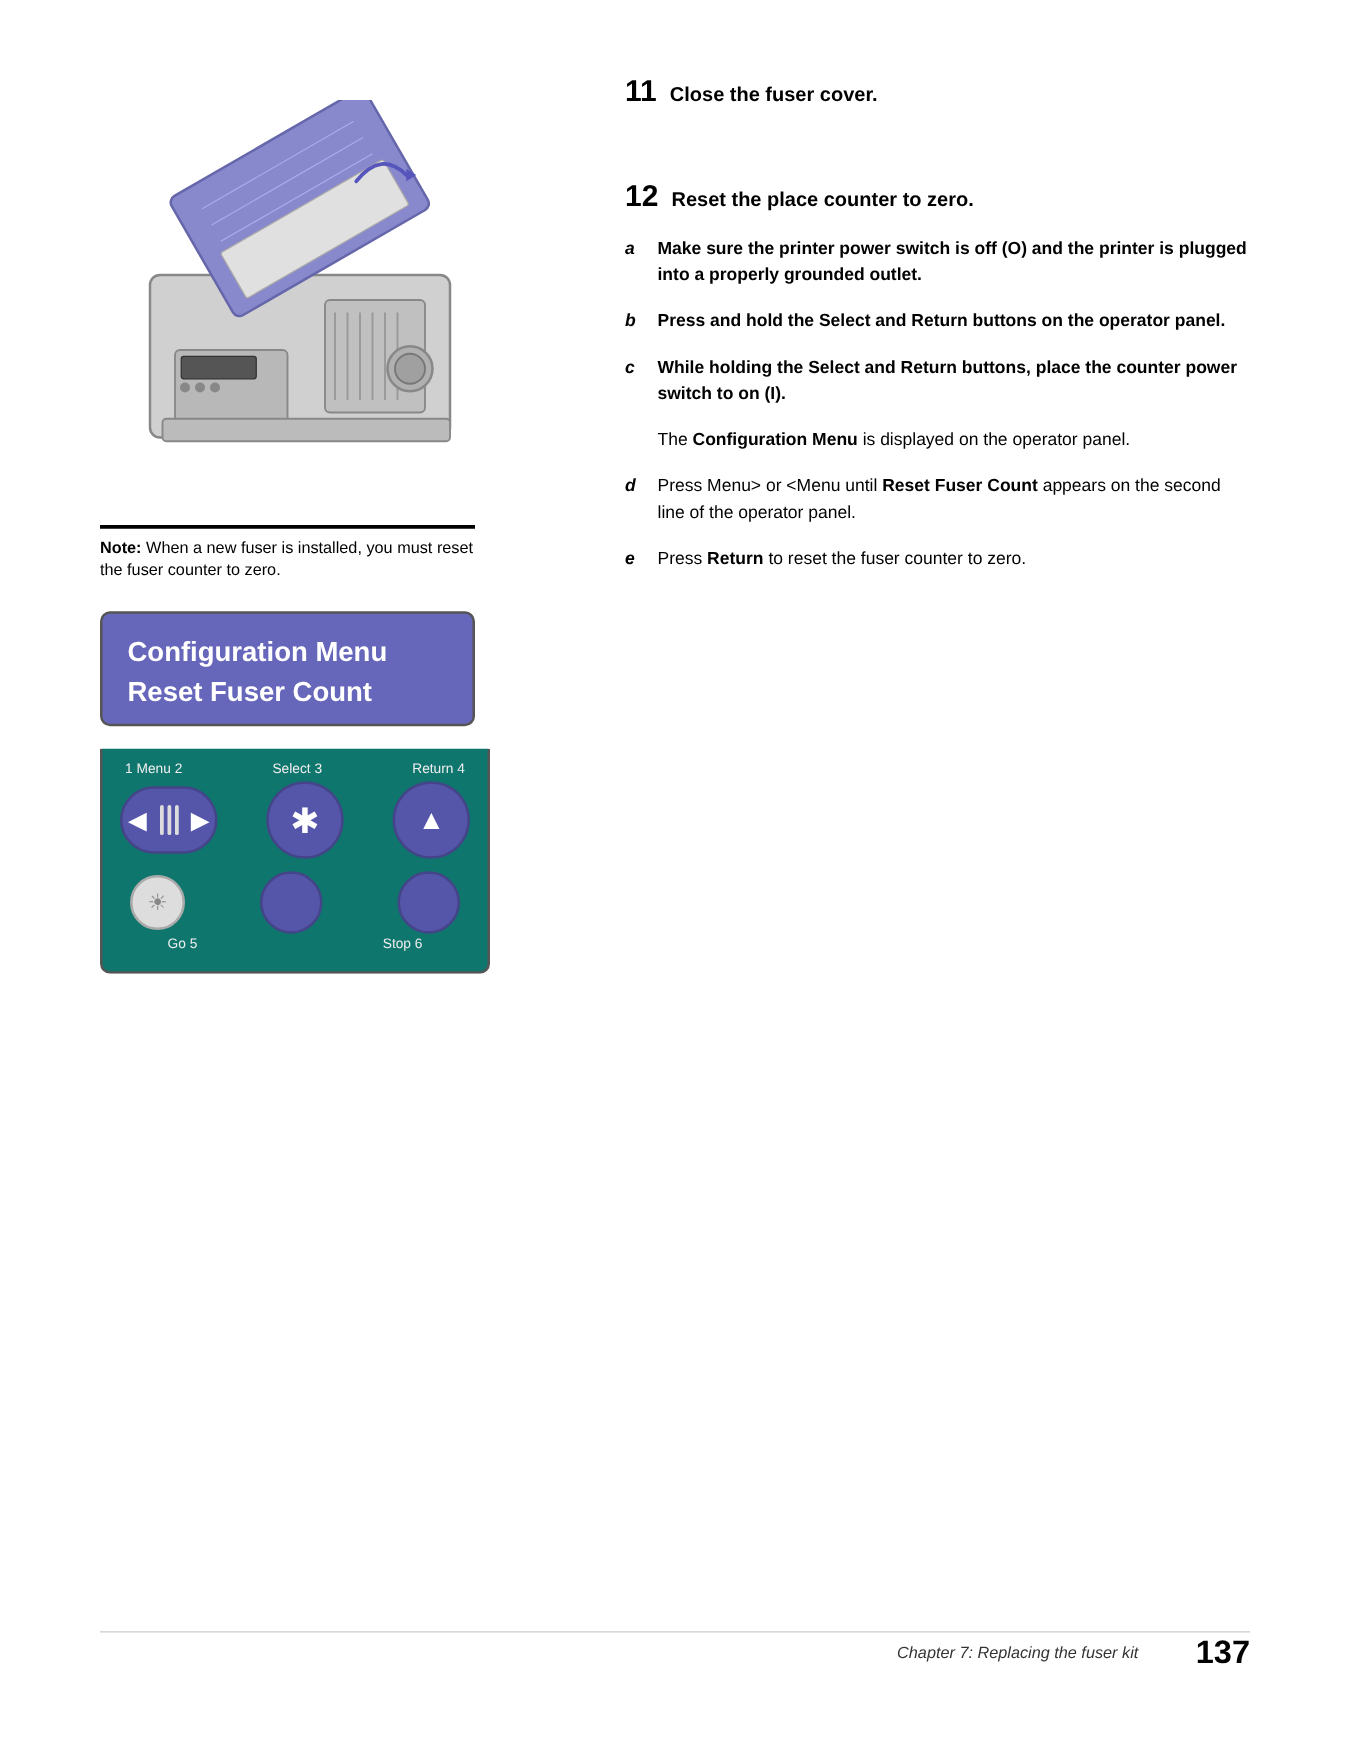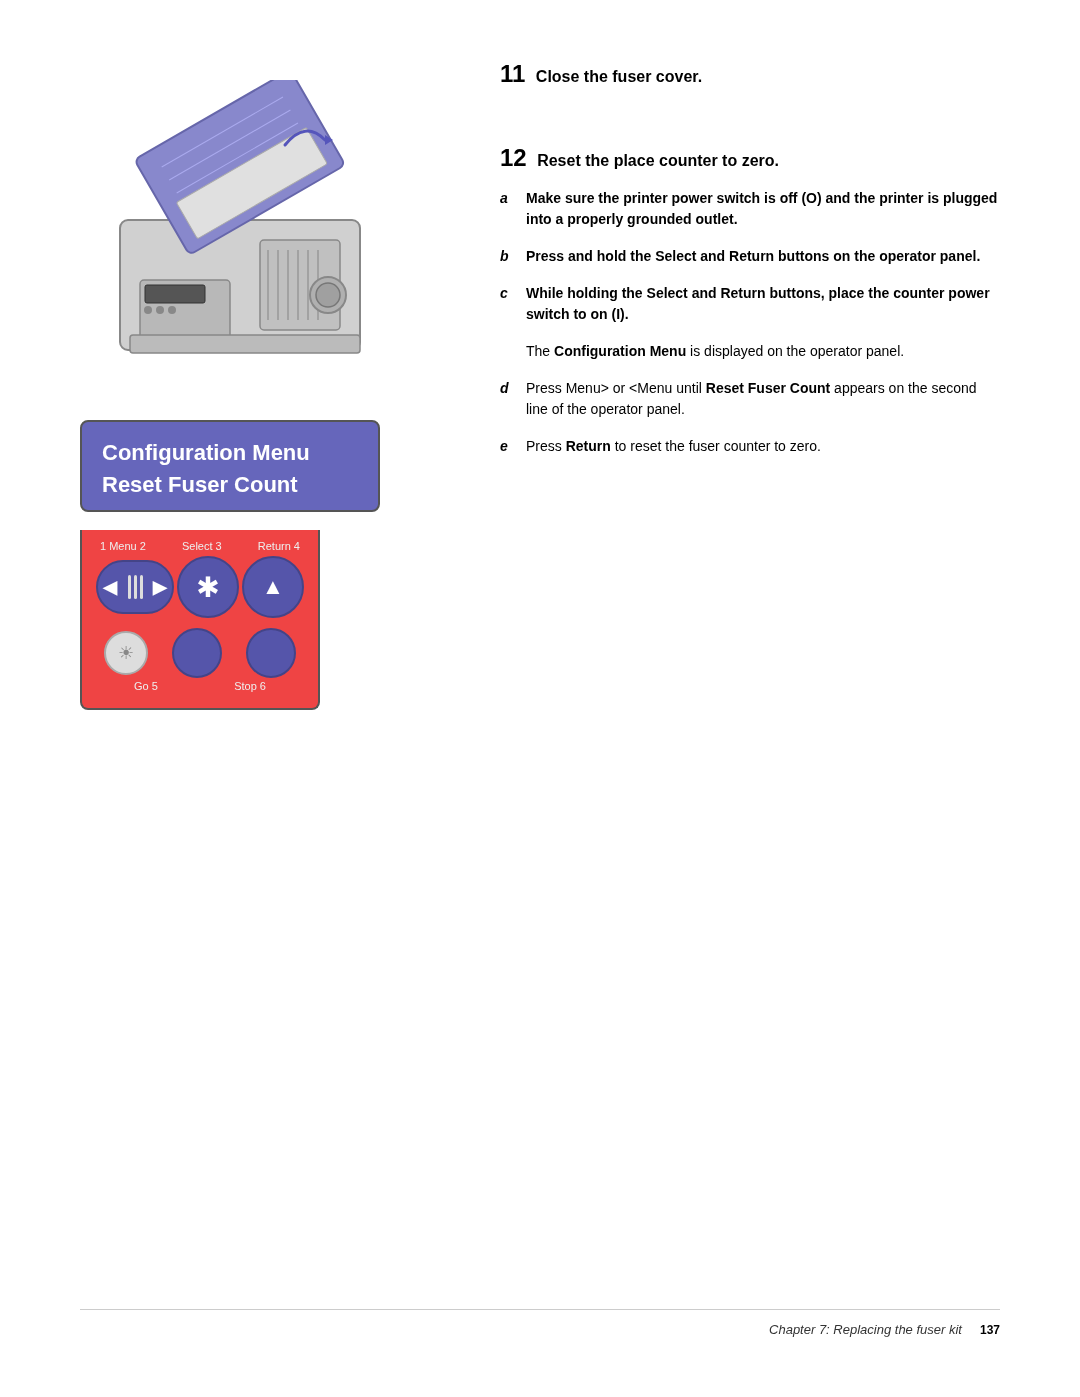--- a/index.html
+++ b/index.html
@@ -82,22 +82,22 @@
       margin-bottom: 6px;
     }
     .config-menu-display .menu-line2 {
       font-size: 22px;
       font-weight: bold;
       color: #fff;
     }
 
     
     .panel-area {
-      width: 240px;
-      background: #ef4444;
+      width: 312px;
+      background: #0f766e;
       border-radius: 0 0 8px 8px;
       border: 2.5px solid #555;
       border-top: none;
       padding: 10px 14px 16px 14px;
     }
 
     .panel-labels {
       display: flex;
       justify-content: space-between;
       font-size: 11px;
@@ -291,34 +291,34 @@
       line-height: 1.5;
       margin-bottom: 16px;
     }
 
     
     .page-footer {
       display: flex;
       justify-content: flex-end;
       align-items: center;
       border-top: 1px solid #ccc;
-      padding-top: 12px;
       margin-top: 40px;
+      gap: 40px;
     }
 
     .footer-text {
       font-size: 13px;
       color: #333;
       font-style: italic;
     }
 
     .footer-page-num {
-      font-size: 12px;
-      font-weight: bold;
-      margin-left: 18px;
+      font-size: 26px;
+      font-weight: bold;
+      margin-left: 6px;
     }
 
     
     .printer-svg {
       width: 320px;
       height: 300px;
     }
   </style>
 </head>
 <body>
@@ -363,20 +363,24 @@
             <line x1="110" y1="80" x2="250" y2="80" stroke="#aaaaee" stroke-width="1"></line>
 
             <rect x="105" y="88" width="150" height="42" rx="2" fill="#e0e0e0" stroke="#aaa" stroke-width="1"></rect>
           </g>
 
           <path d="M 195 65 Q 215 40 235 60" stroke="#5555bb" stroke-width="3" fill="none" stroke-linecap="round"></path>
           <polygon points="235,55 235,65 243,60" fill="#5555bb"></polygon>
         </svg>
       </div>
 
+      <div class="note-box">
+        <span class="note-label">Note:</span>
+        <span>When a new fuser is installed, you must reset the fuser counter to zero.</span>
+      </div>
 
       <div class="config-menu-display">
         <div class="menu-line1">Configuration Menu</div>
         <div class="menu-line2">Reset Fuser Count</div>
       </div>
 
       <div class="panel-area">
 
         <div class="panel-labels">
           <span>1  Menu  2</span>

